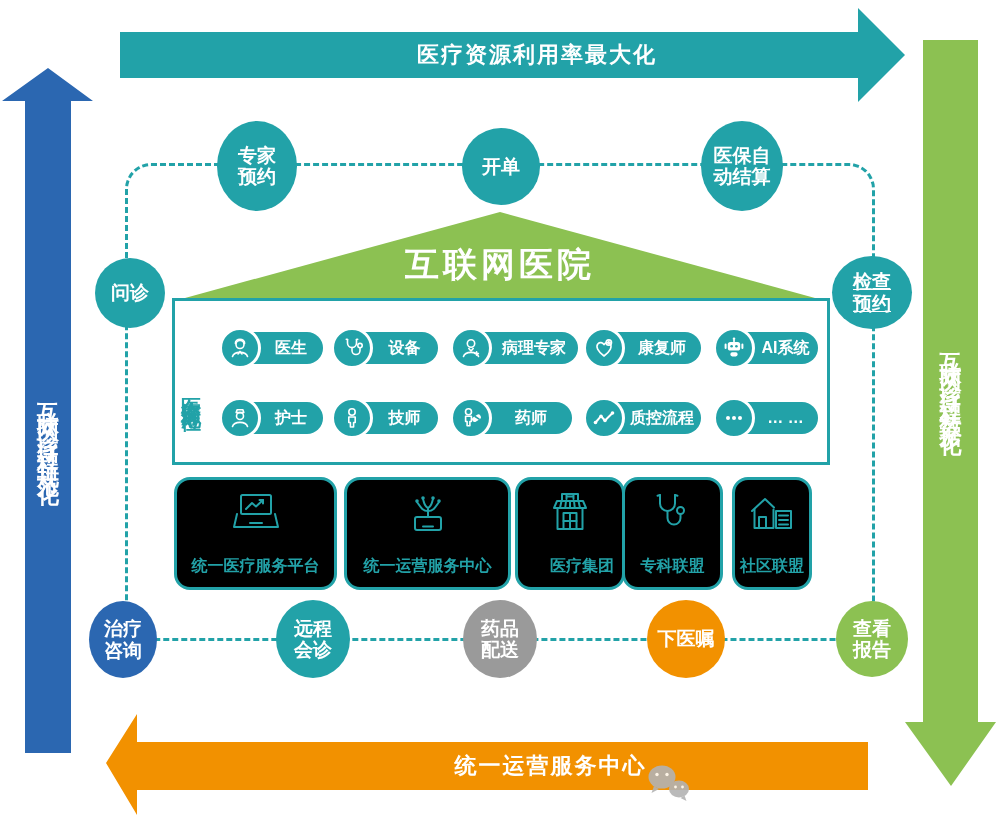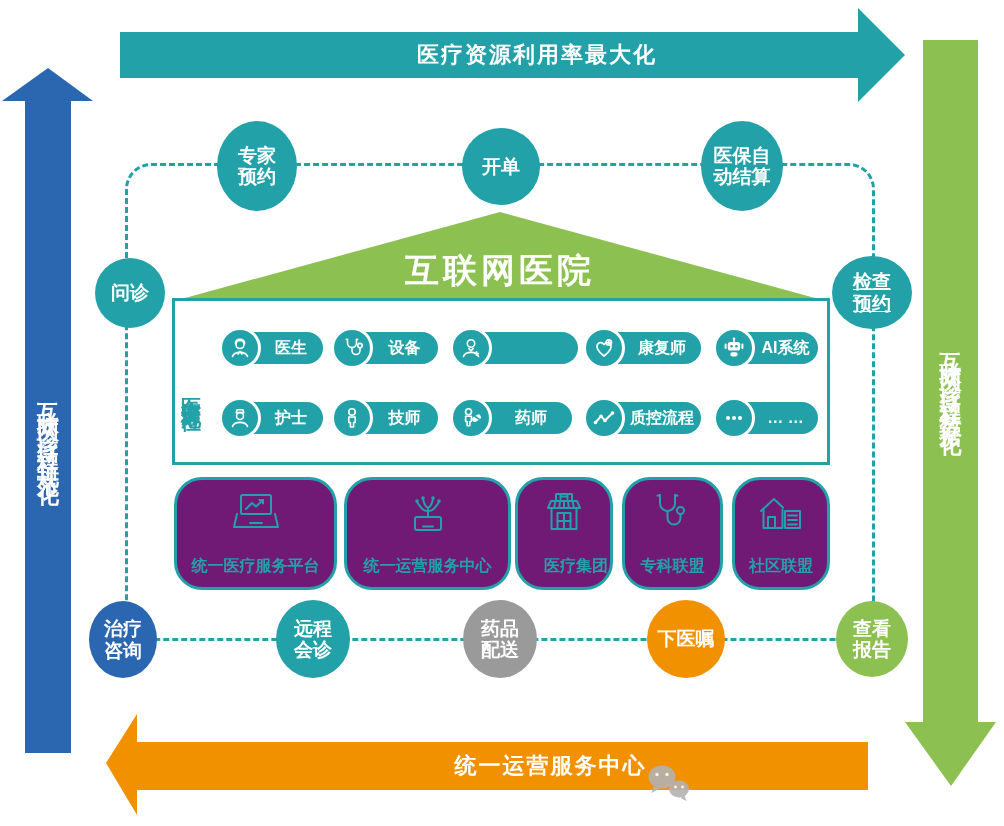--- a/index.html
+++ b/index.html
@@ -34,21 +34,21 @@
   .node[data-color="blue"]{background:var(--blue);}
   .node[data-color="green"]{background:var(--green);}
   .node[data-color="orange"]{background:var(--orange);}
   .node[data-color="gray"]{background:var(--gray);}
   
   .roof{
     position:absolute;left:185px;top:212px;width:630px;height:86px;
     background:var(--green);clip-path:polygon(0 100%,50% 0,100% 100%);
     display:flex;align-items:flex-end;justify-content:center;
   }
-  .roof-title{color:#fff;font-weight:bold;font-size:34px;letter-spacing:4px;padding-bottom:4px;font-family:Liberation Serif, serif;}
+  .roof-title{color:#fff;font-weight:bold;font-size:34px;letter-spacing:4px;padding-bottom:10px;font-family:Liberation Serif, serif;}
   
   .pool-box{
     position:absolute;left:172px;top:298px;width:658px;height:167px;
     border:3px solid var(--teal);background:#fff;box-sizing:border-box;
   }
   .pool-label{
     position:absolute;left:178px;top:320px;width:28px;height:140px;
     display:flex;align-items:center;justify-content:center;
     writing-mode:vertical-rl;text-orientation:upright;
     color:var(--teal);font-weight:bold;font-size:20px;letter-spacing:3px;
@@ -62,22 +62,22 @@
     display:flex;align-items:center;justify-content:center;
   }
   .pill-label{
     position:absolute;left:44px;right:4px;top:0;height:42px;
     display:flex;align-items:center;justify-content:center;
     color:#fff;font-size:16px;font-weight:bold;white-space:nowrap;
   }
   .icon-s{stroke:#fff;fill:none;stroke-width:1.6;stroke-linecap:round;stroke-linejoin:round;}
   
   .card{
-    position:absolute;top:477px;height:113px;border:3px solid var(--teal);border-radius:28px;
-    background:#701a75;box-sizing:border-box;
+    position:absolute;top:477px;height:113px;border:3px solid var(--teal);border-radius:16px;
+    background:#000000;box-sizing:border-box;
     display:flex;flex-direction:column;align-items:center;justify-content:flex-end;padding-bottom:10px;
   }
   .card-icon{position:absolute;top:10px;left:0;right:0;display:flex;justify-content:center;}
   .card-icon svg{stroke:var(--teal);fill:none;stroke-width:2;stroke-linecap:round;stroke-linejoin:round;}
   .card-label{color:var(--teal);font-size:16px;font-weight:600;white-space:nowrap;}
   
   .watermark{
     position:absolute;left:645px;top:762px;display:flex;align-items:center;gap:8px;
     color:var(--watermarkgray);font-size:27px;opacity:.9;z-index:50;
   }
@@ -133,20 +133,21 @@
     <svg width="26" height="26" viewBox="0 0 26 26" class="icon-s">
       <path d="M8.5 4.5 v3.5 a4.5 4.5 0 0 0 9 0 V4.5"></path>
       <path d="M7.3 4.2 l1.2 .3 M18.7 4.2 l-1.2 .3"></path>
       <path d="M13 12.5 v3 a4 4 0 0 0 8 0 v-2.5"></path>
         <circle cx="21" cy="10.6" r="2.2"></circle>
     </svg>
   </div>
 </div>
 <div class="pill" style="left:450px;top:327px;width:128px;">
   <div class="pill-bar"></div>
+  <div class="pill-label">病理专家</div>
   <div class="pill-circle">
     <svg width="26" height="26" viewBox="0 0 26 26" class="icon-s">
       <circle cx="13" cy="8.5" r="3.7"></circle>
         <path d="M5.5 21.5 c1.5-5.5 13.5-5.5 15 0"></path>
       <path d="M10.8 13.5 L13 16 l2.2-2.5"></path>
         <path d="M16.8 18.5 h3.6 M18.6 16.7 v3.6"></path>
     </svg>
   </div>
 </div>
 <div class="pill" style="left:583px;top:327px;width:118px;">
@@ -254,21 +255,21 @@
       <path d="M26 27 V18"></path>
       <path d="M26 21 C20 21 18 16 15 12 M26 21 C32 21 34 16 37 12 M26 18 C22 16 22 12 21 9 M26 18 C30 16 30 12 31 9"></path>
       <circle cx="15" cy="11" r="1.8" style="fill:var(--teal);stroke:none"></circle>
       <circle cx="21" cy="8" r="1.8" style="fill:var(--teal);stroke:none"></circle>
       <circle cx="31" cy="8" r="1.8" style="fill:var(--teal);stroke:none"></circle>
       <circle cx="37" cy="11" r="1.8" style="fill:var(--teal);stroke:none"></circle>
     </svg>
   </div>
   <div class="card-label">统一运营服务中心</div>
 </div>
-<div class="card" style="left:515px;width:98px;padding-left:24px;">
+<div class="card" style="left:515px;width:110px;padding-left:24px;">
   <div class="card-icon">
     <svg width="52" height="46" viewBox="0 0 52 46">
       <path d="M18 11 V4 h16 v7"></path>
         <path d="M22.5 4 v5 M29.5 4 v5 M22.5 6.5 h7"></path>
       <path d="M13 11 h26 l3 7 H10 z"></path>
         <path d="M17.5 11 l-1.5 7 M22 11 l-.8 7 M26 11 v7 M30 11 l.8 7 M34.5 11 l1.5 7"></path>
       <path d="M13.5 18 V39 h25 V18"></path>
       <rect x="19.5" y="23" width="13" height="16"></rect>
         <path d="M26 23 v16 M19.5 31 h13"></path>
     </svg>
@@ -279,21 +280,21 @@
   <div class="card-icon">
     <svg width="52" height="46" viewBox="0 0 52 46">
       <path d="M13 5 v8.5 a7.5 7.5 0 0 0 15 0 V5"></path>
       <path d="M13 5 l-2.5 .8 M28 5 l2.5 .8"></path>
       <path d="M20.5 21 v7 a6.5 6.5 0 0 0 13 0 v-4"></path>
       <circle cx="33.5" cy="20.5" r="3.5"></circle>
     </svg>
   </div>
   <div class="card-label">专科联盟</div>
 </div>
-<div class="card" style="left:732px;width:98px;">
+<div class="card" style="left:732px;width:80px;">
   <div class="card-icon">
     <svg width="52" height="46" viewBox="0 0 52 46">
       <path d="M6 21 L19 9 l9 8.5"></path>
       <path d="M8.5 19.5 V38 h19 V19.5"></path>
       <rect x="13" y="27" width="7" height="11"></rect>
       <rect x="30" y="21" width="15" height="17"></rect>
       <path d="M33 25.5 h9 M33 30 h9 M33 34.5 h9"></path>
     </svg>
   </div>
   <div class="card-label">社区联盟</div>

